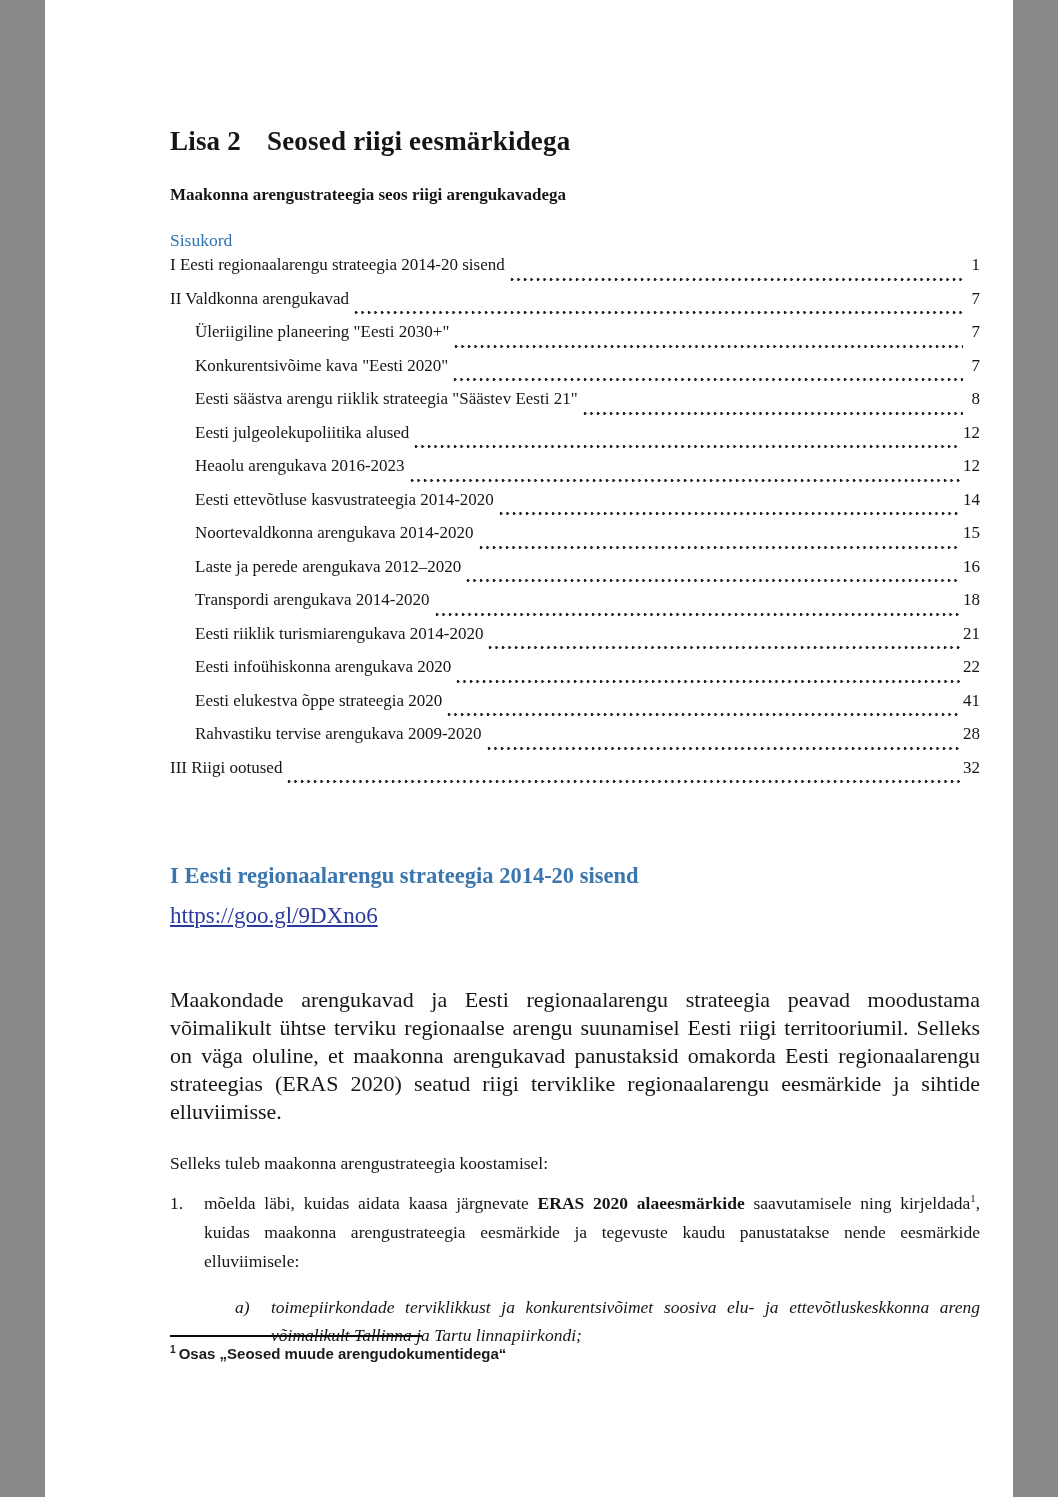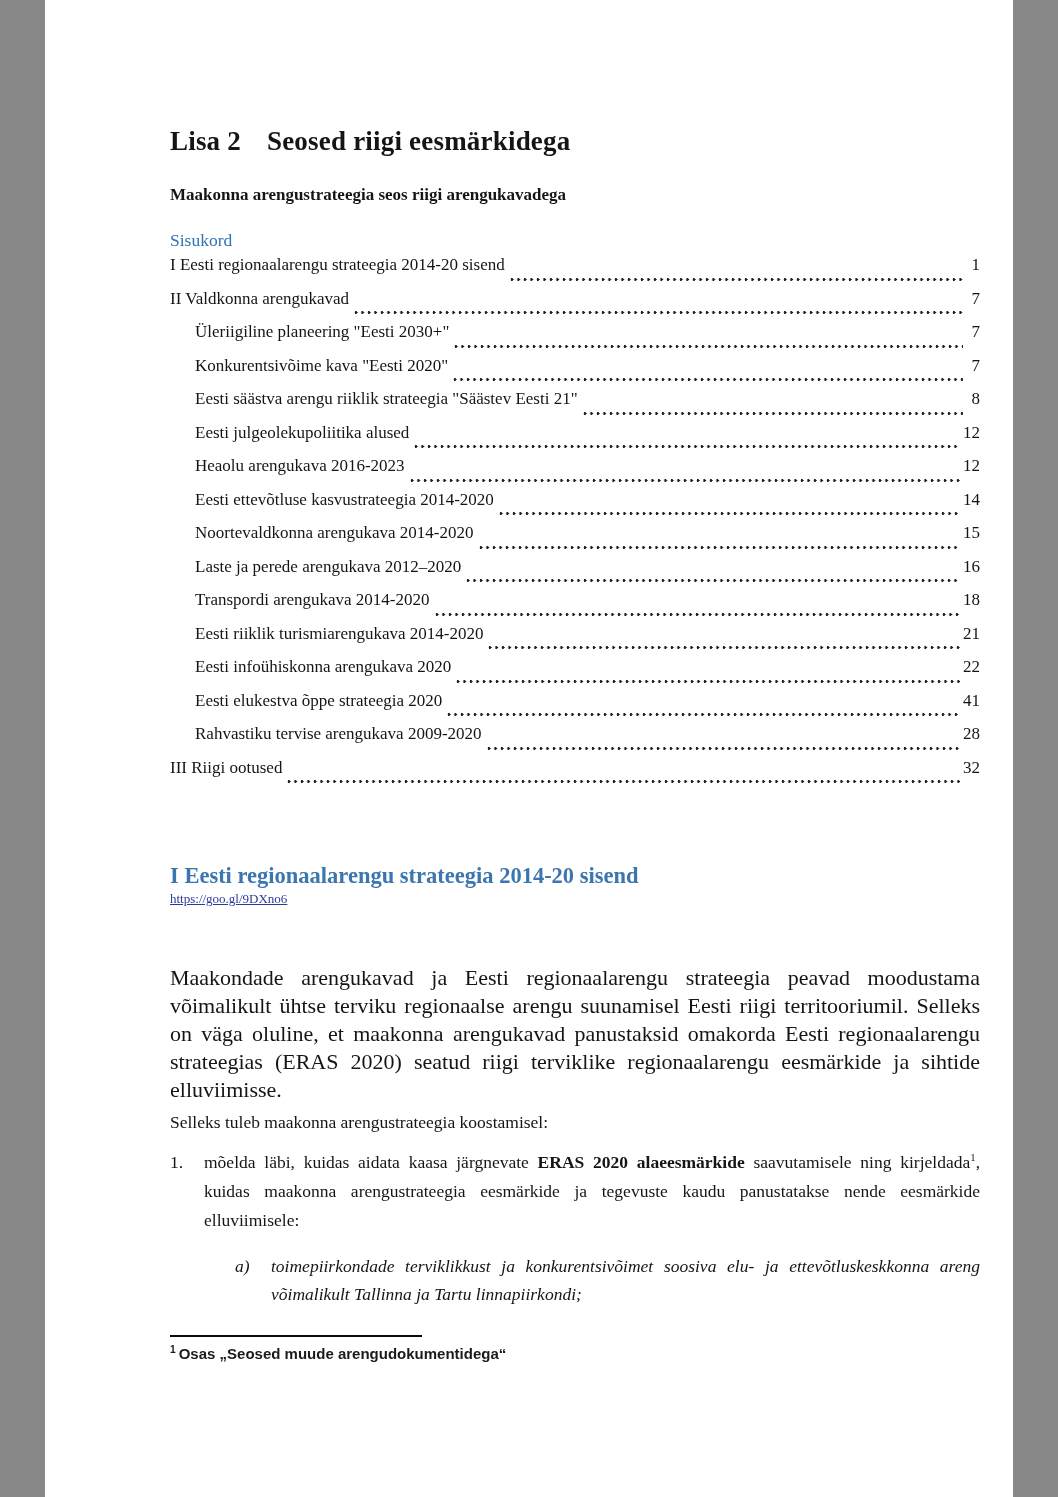--- a/index.html
+++ b/index.html
@@ -59,34 +59,34 @@
   }
   .toc-page { min-width: 14px; text-align: right; white-space: nowrap; }
   .section-heading {
     margin-top: 72px;
     font-size: 22.5px;
     font-weight: 700;
     color: #3c76ae;
   }
   .section-link {
     display: inline-block;
-    margin-top: 2px;
-    font-size: 13px;
+    margin-top: 14px;
+    font-size: 23px;
     color: #2b3a9e;
     text-decoration: underline;
     cursor: pointer;
   }
   .body-par {
     margin-top: 57px;
     font-size: 22px;
     line-height: 28px;
     text-align: justify;
   }
   .body-par-2 {
-    margin-top: 4px;
+    margin-top: 23px;
     font-size: 17.5px;
     line-height: 28px;
   }
   .num-item {
     margin-top: 12px;
     display: flex;
     font-size: 17.5px;
     line-height: 29px;
   }
   .num-item .num { width: 34px; flex: 0 0 34px; }

